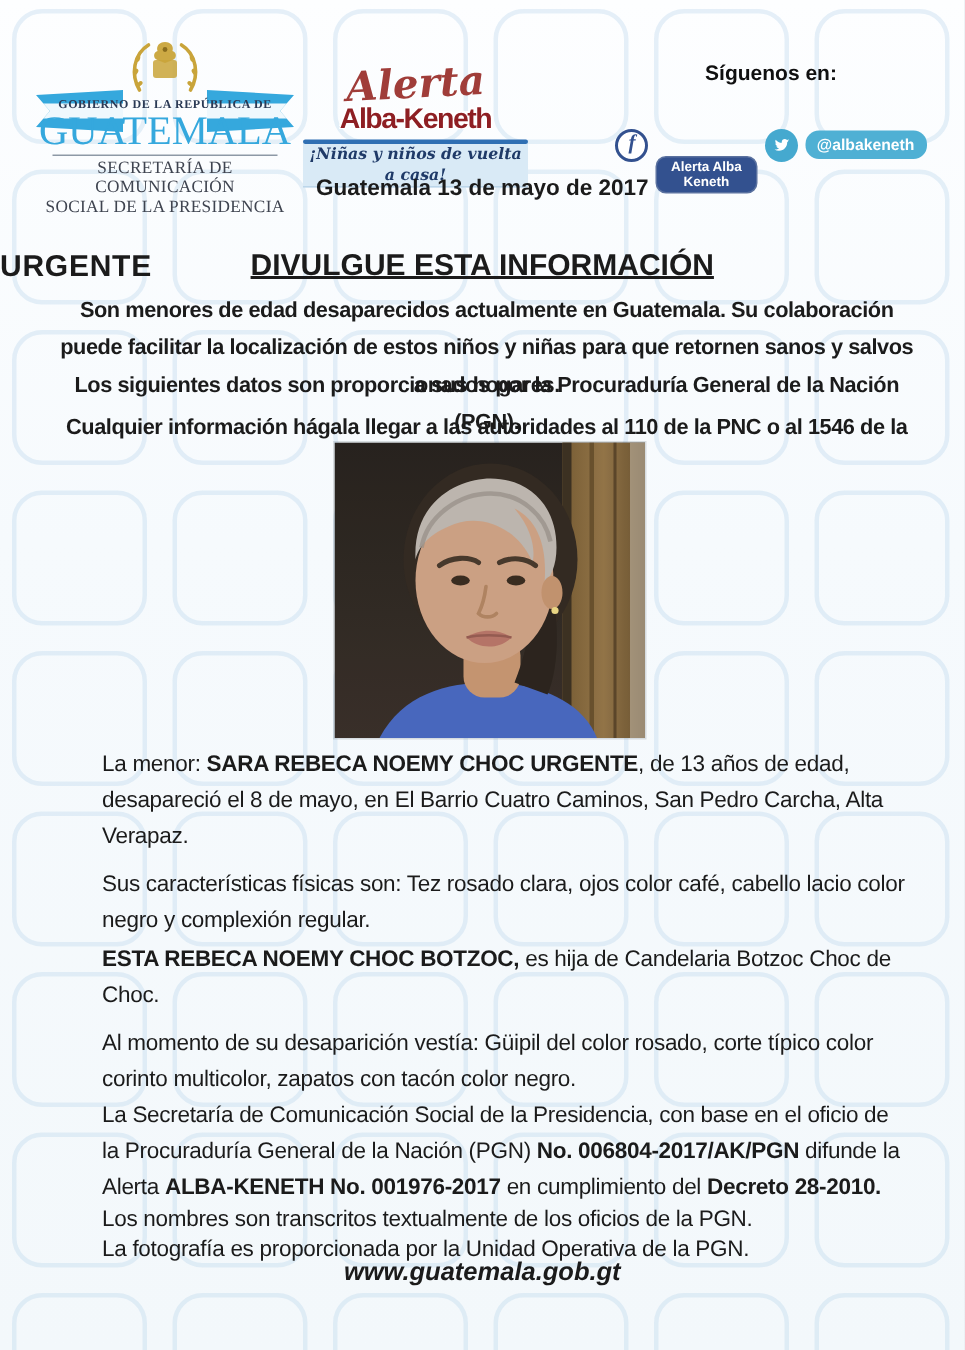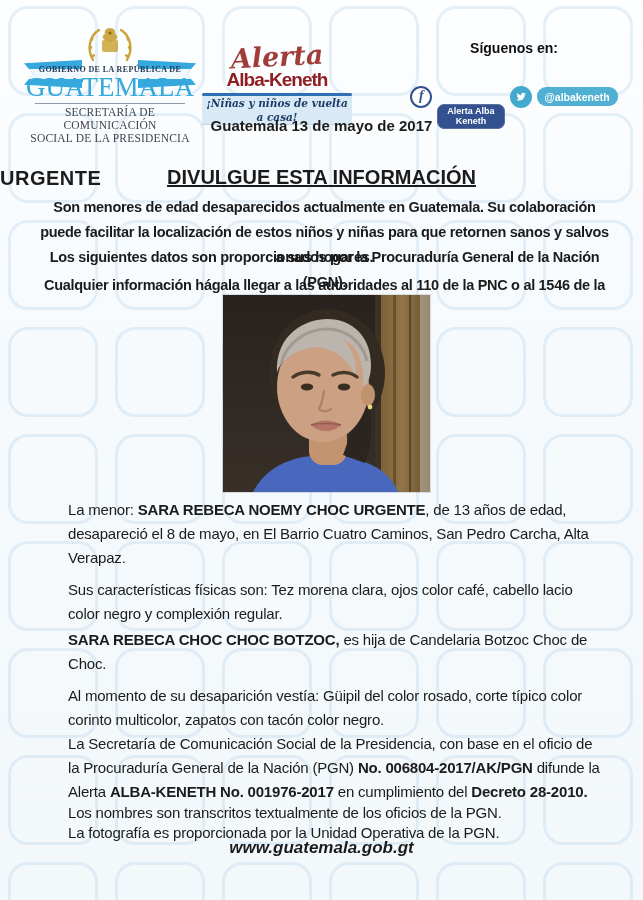--- a/index.html
+++ b/index.html
@@ -239,22 +239,22 @@
 
       <path d="M88 130 C96 124 110 124 118 130 C110 138 96 138 88 130 Z" fill="#b06a5c"></path>
       <path d="M88 130 C96 128 110 128 118 130" stroke="#8c4f44" stroke-width="1.6" fill="none"></path>
 
       <rect width="207" height="197" fill="#ffffff" opacity="0.07"></rect>
     </svg>
   </div>
 
   <div class="details">
     <p style="top:498px"><span>La menor: </span><span class="b">SARA REBECA NOEMY CHOC URGENTE</span><span>, de 13 años de edad, desapareció el 8 de mayo, en El Barrio Cuatro Caminos, San Pedro Carcha, Alta Verapaz.</span></p>
-    <p style="top:578px"><span>Sus características físicas son: Tez morena clara, ojos color café, cabello lacio color negro y complexión regular.</span></p>
-    <p style="top:628px"><span class="b">SARA REBECA CHOC CHOC BOTZOC,</span><span> es hija de Candelaria Botzoc Choc de Choc.</span></p>
+    <p style="top:578px"><span>Sus características físicas son: Tez rosado clara, ojos color café, cabello lacio color negro y complexión regular.</span></p>
+    <p style="top:628px"><span class="b">ESTA REBECA NOEMY CHOC BOTZOC,</span><span> es hija de Candelaria Botzoc Choc de Choc.</span></p>
     <p style="top:684px"><span>Al momento de su desaparición vestía: Güipil del color rosado, corte típico color corinto multicolor, zapatos con tacón color negro.</span></p>
     <p style="top:732px"><span>La Secretaría de Comunicación Social de la Presidencia, con base en el oficio de la Procuraduría General de la Nación (PGN) </span><span class="b">No. 006804-2017/AK/PGN</span><span> difunde la Alerta </span><span class="b">ALBA-KENETH No. 001976-2017</span><span> en cumplimiento del </span><span class="b">Decreto 28-2010.</span></p>
     <p style="top:801px"><span> Los nombres son transcritos textualmente  de los oficios de la PGN.</span></p>
     <p style="top:821px"><span>La fotografía es proporcionada  por la Unidad Operativa de la PGN.</span></p>
   </div>
 
   <div class="footer">www.guatemala.gob.gt</div>
 </div>
 
 </body></html>

